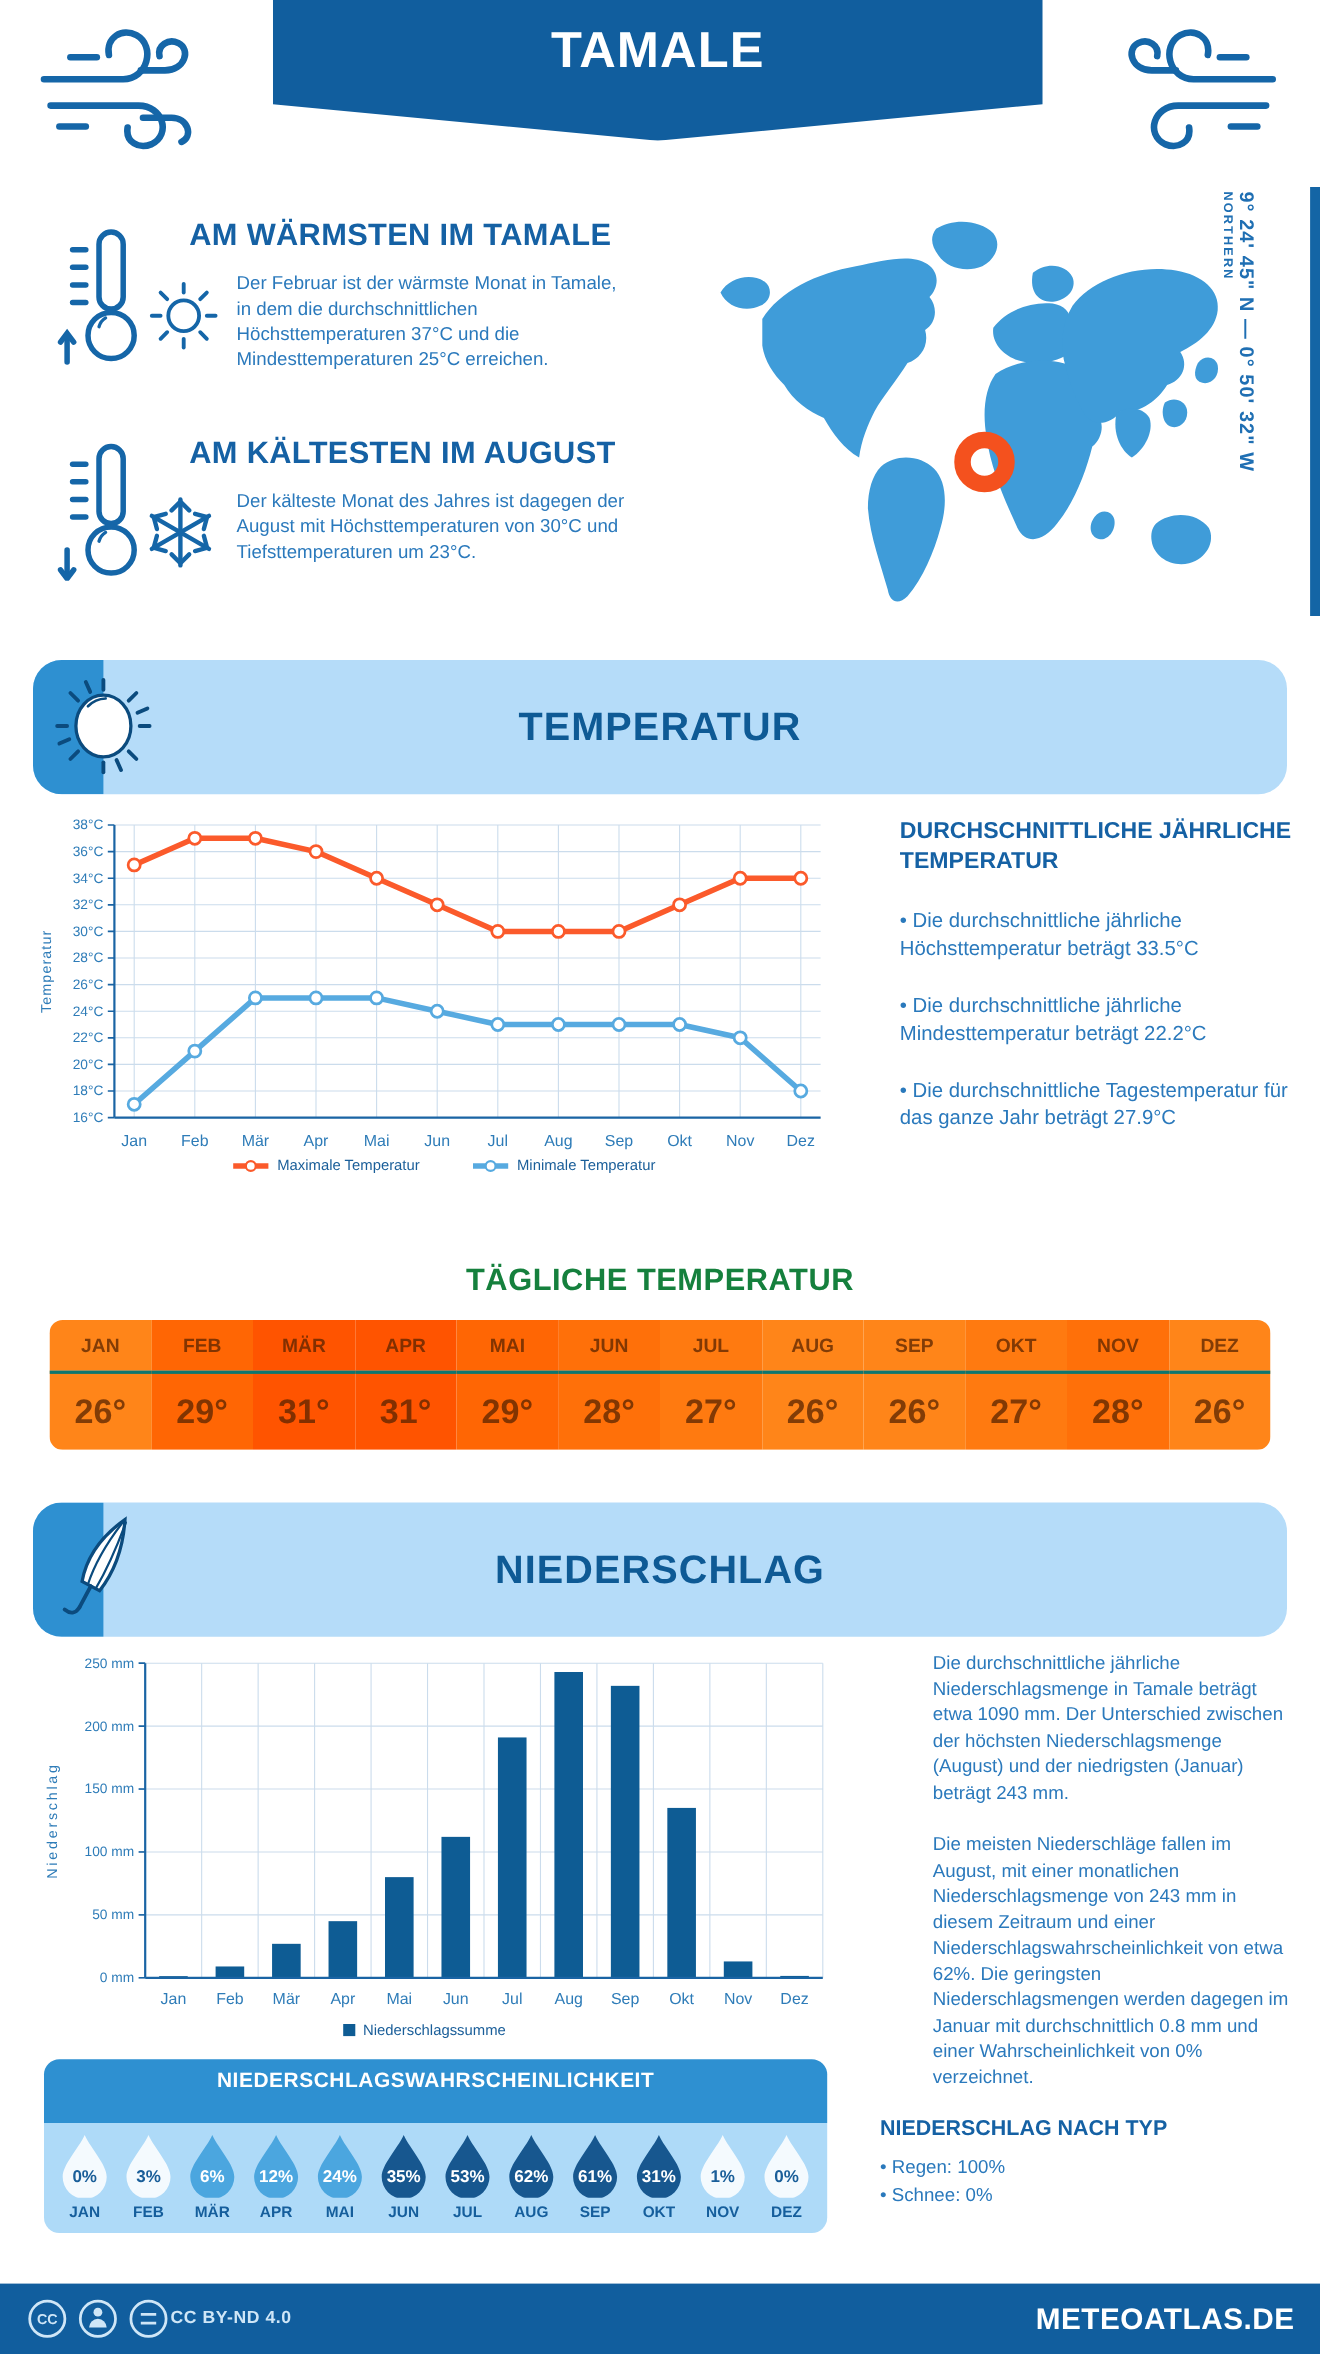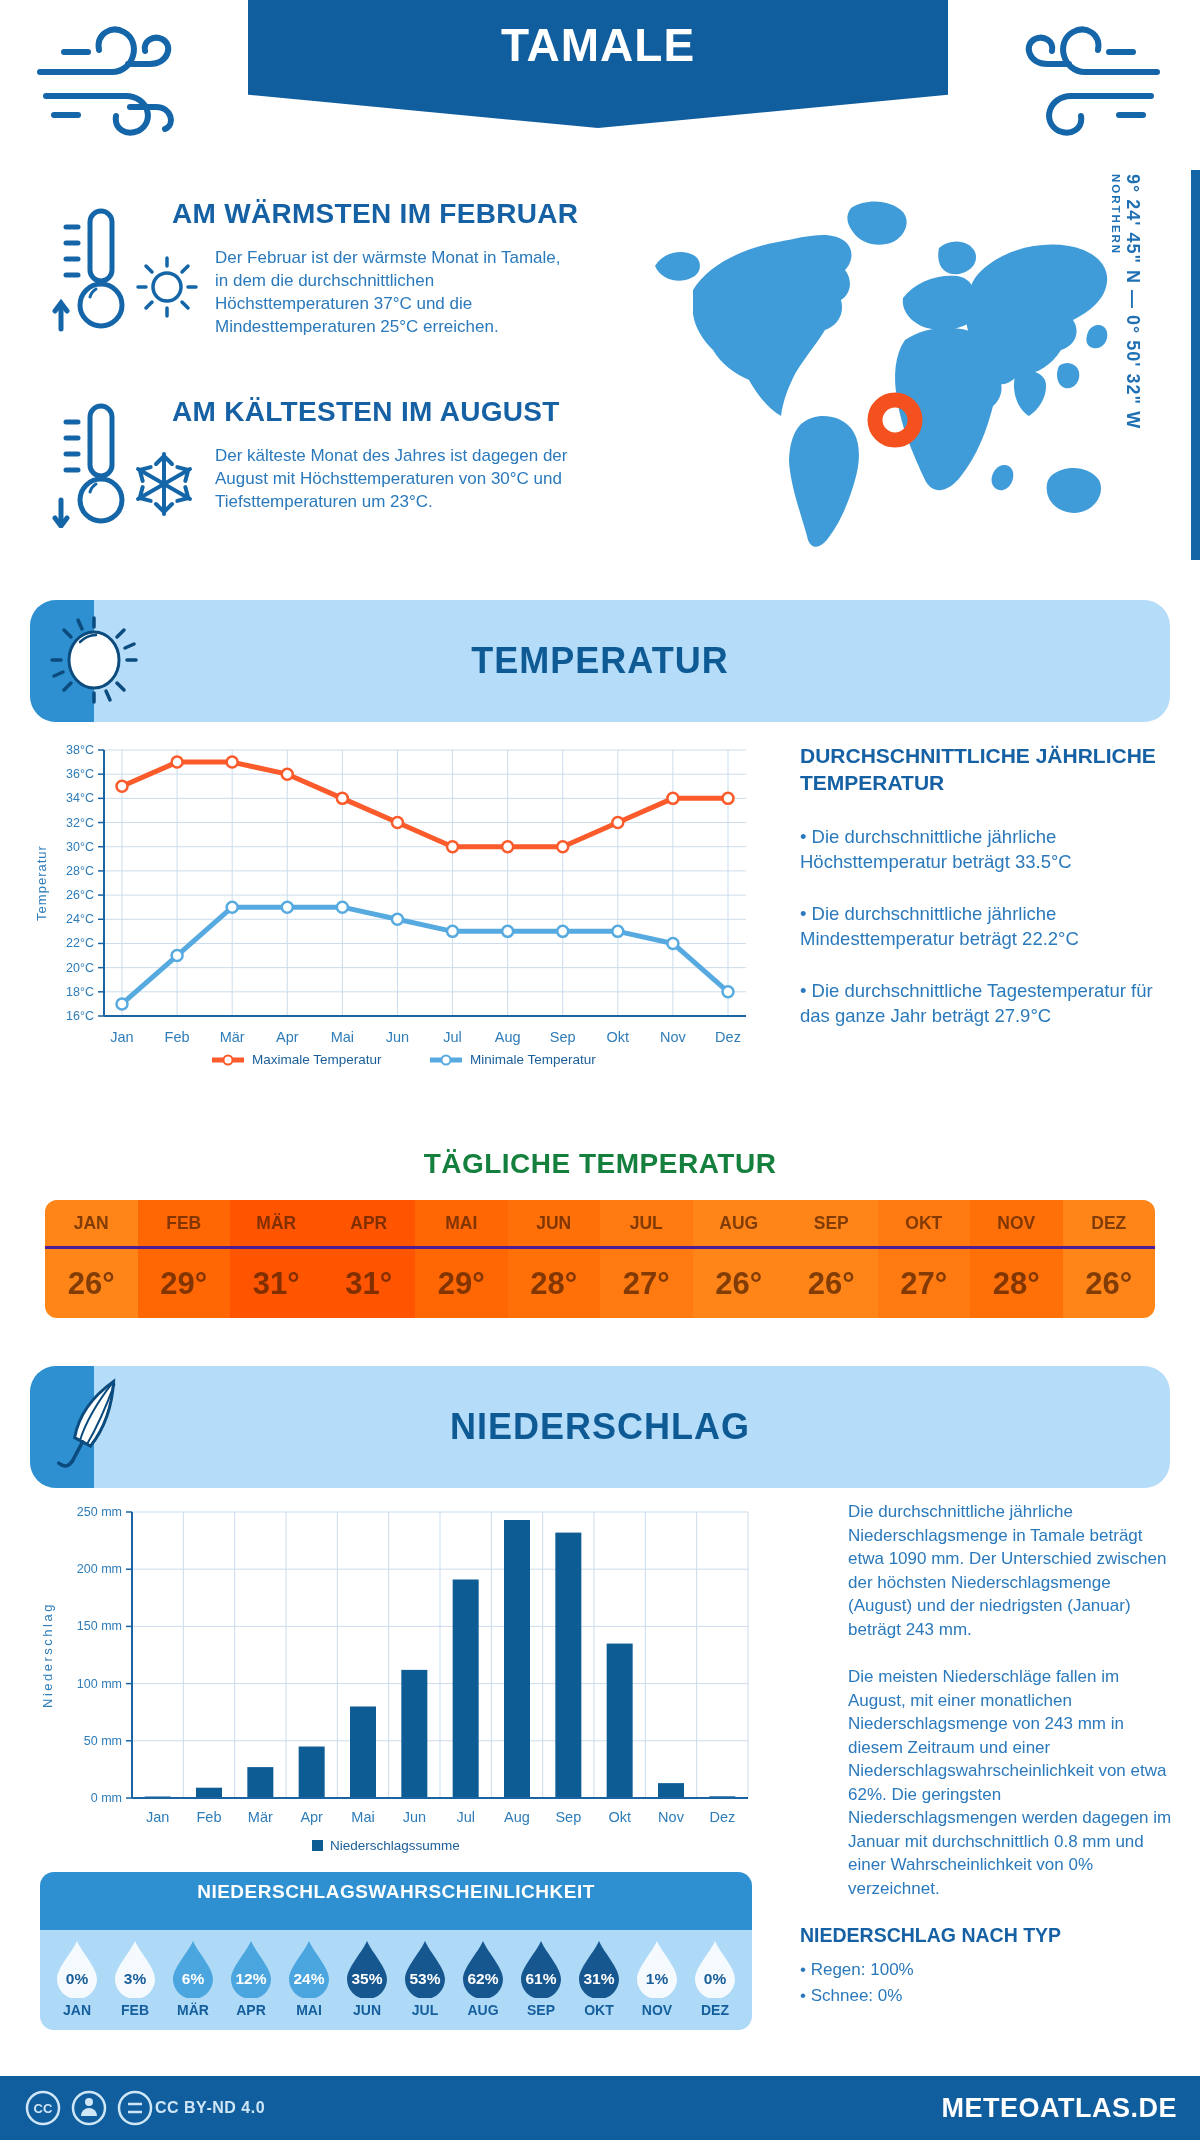--- a/index.html
+++ b/index.html
@@ -36,21 +36,21 @@
   
   .col-head{font-size:21px;line-height:27px;font-weight:bold;color:var(--head);margin-bottom:28px;}
   .bullet{font-size:18.5px;line-height:25px;color:var(--body);margin-bottom:27px;}
   
   .daily-title{left:0;top:1148px;width:1200px;text-align:center;font-size:28px;
     font-weight:bold;color:#15803d;letter-spacing:.5px;}
   .t-wrap{left:45px;top:1200px;width:1110px;border-radius:12px;overflow:hidden;}
   .t-row{display:flex;}
   .t-row .cell{flex:1;text-align:center;color:rgba(87,35,0,.74);font-weight:bold;}
   .t-row1 .cell{height:46px;line-height:46px;font-size:17.5px;}
-  .t-row2 .cell{height:72px;line-height:70px;font-size:31px;border-top:3px solid #4c1d95;}
+  .t-row2 .cell{height:72px;line-height:70px;font-size:31px;border-top:3px solid #0f766e;}
   
   .p-col p{font-size:17px;line-height:23.5px;color:var(--body);margin-bottom:24px;margin-left:48px;}
   .bt-head{font-size:19.5px;font-weight:bold;color:var(--head);margin:2px 0 10px;}
   .bt-item{font-size:17px;line-height:26px;color:var(--body);}
   
   .prob{left:40px;top:1872px;width:712px;}
   .prob-head{height:58px;line-height:40px;background:var(--accent);color:#fff;text-align:center;
     font-size:19px;font-weight:bold;letter-spacing:.5px;border-radius:14px 14px 0 0;}
   .prob-body{background:#AEDAF8;border-radius:0 0 14px 14px;padding:10px 8px 12px;display:flex;}
   .drop-cell{flex:1;display:flex;flex-direction:column;align-items:center;}
@@ -109,21 +109,21 @@
         <line y1="21" y2="29"></line>
         <line x1="-21" x2="-29"></line>
         <line x1="21" x2="29"></line>
       <line x1="-15" y1="-15" x2="-21" y2="-21"></line>
         <line x1="15" y1="15" x2="21" y2="21"></line>
       <line x1="-15" y1="15" x2="-21" y2="21"></line>
         <line x1="15" y1="-15" x2="21" y2="-21"></line>
     </g>
   </svg>
 </div>
-<div class="abs h-title" style="left:172px;top:198px;">AM WÄRMSTEN IM FEBRUAR</div>
+<div class="abs h-title" style="left:172px;top:198px;">AM WÄRMSTEN IM TAMALE</div>
 <div class="abs h-text" style="left:215px;top:246px;width:352px;">Der Februar ist der wärmste Monat in Tamale, in dem die durchschnittlichen Höchsttemperaturen 37°C und die Mindesttemperaturen 25°C erreichen.</div>
 
 <div class="abs" style="left:52px;top:400px;">
   <svg width="82" height="128" viewBox="0 0 82 128" fill="none" stroke="#1566A8" stroke-width="5" stroke-linecap="round">
     <line x1="14" y1="22" x2="26" y2="22"></line>
       <line x1="14" y1="38" x2="26" y2="38"></line>
     <line x1="14" y1="54" x2="26" y2="54"></line>
       <line x1="14" y1="70" x2="26" y2="70"></line>
     <rect x="38" y="6" width="22" height="70" rx="11"></rect>
     <circle cx="49" cy="100" r="21"></circle>
@@ -298,21 +298,21 @@
       <line x1="182" y1="324" x2="214" y2="324" stroke="#FB5A2B" stroke-width="5"></line>
       <circle cx="198" cy="324" r="4.5" fill="#fff" stroke="#FB5A2B" stroke-width="2"></circle>
       <text x="222" y="328" font-size="13.5" fill="#1A5E99">Maximale Temperatur</text>
       <line x1="400" y1="324" x2="432" y2="324" stroke="#57AAE0" stroke-width="5"></line>
       <circle cx="416" cy="324" r="4.5" fill="#fff" stroke="#57AAE0" stroke-width="2"></circle>
       <text x="440" y="328" font-size="13.5" fill="#1A5E99">Minimale Temperatur</text>
       <text x="16" y="147" transform="rotate(-90 16 147)" text-anchor="middle" font-size="13" fill="#2E7CB8" letter-spacing="1">Temperatur</text>
     </svg>
   </div>
 
-<div class="abs" style="left:800px;top:742px;width:378px;">
+<div class="abs" style="left:818px;top:742px;width:378px;">
   <div class="col-head">DURCHSCHNITTLICHE JÄHRLICHE TEMPERATUR</div>
   <div id="annual-bullets">
       <div class="bullet">• Die durchschnittliche jährliche Höchsttemperatur beträgt 33.5°C</div>
       <div class="bullet">• Die durchschnittliche jährliche Mindesttemperatur beträgt 22.2°C</div>
       <div class="bullet">• Die durchschnittliche Tagestemperatur für das ganze Jahr beträgt 27.9°C</div>
     </div>
 </div>
 
 <div class="abs daily-title">TÄGLICHE TEMPERATUR</div>
 <div class="abs t-wrap">

